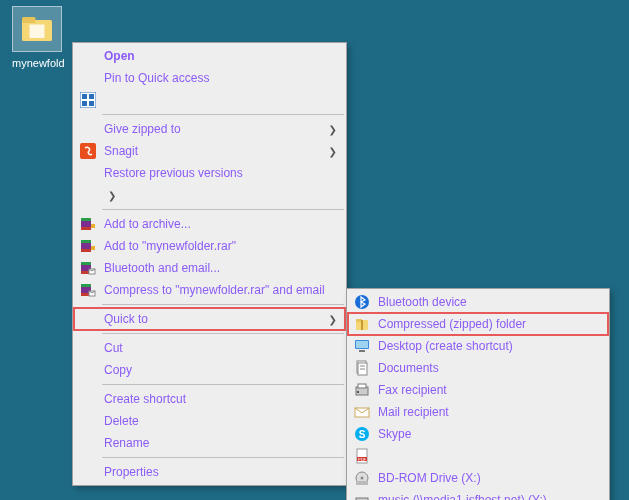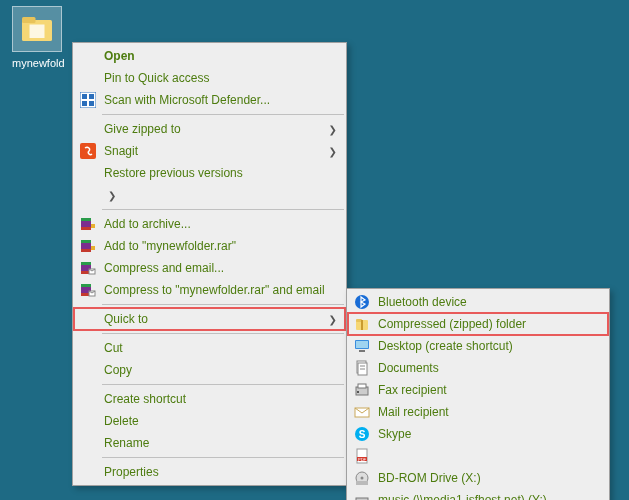--- a/index.html
+++ b/index.html
@@ -56,21 +56,21 @@
   .menu-item .icon-slot {
     width: 20px;
     height: 18px;
     display: flex;
     align-items: center;
     justify-content: center;
     margin-right: 6px;
   }
   .menu-item .label {
     flex: 1;
-    color: #4d7c0f;
+    color: #8b5cf6;
     white-space: nowrap;
     overflow: hidden;
   }
   .menu-item.bold .label { font-weight: 600; }
   .menu-item .chev {
     color: #555;
     font-size: 10px;
     margin-left: 4px;
   }
   .sep {
@@ -107,21 +107,20 @@
       <span class="icon-slot"></span>
       <span class="label">Pin to Quick access</span>
     </div>
     <div class="menu-item">
       <span class="icon-slot">
         <svg class="ico" viewBox="0 0 16 16">
           <rect width="16" height="16" fill="#fff" stroke="#2a6ebb"></rect>
           <path d="M2 2h5v5H2zM9 2h5v5H9zM2 9h5v5H2zM9 9h5v5H9z" fill="#2a6ebb"></path>
         </svg>
       </span>
-      <span class="label">Scan with Microsoft Defender...</span>
     </div>
     <div class="sep"></div>
     <div class="menu-item">
       <span class="icon-slot"></span>
       <span class="label">Give zipped to</span>
       <span class="chev">❯</span>
     </div>
     <div class="menu-item">
       <span class="icon-slot">
         <svg class="ico" viewBox="0 0 16 16">
@@ -166,21 +165,21 @@
     <div class="menu-item">
       <span class="icon-slot">
         <svg class="ico" viewBox="0 0 16 16">
           <rect x="1" y="2" width="10" height="12" fill="#7b2e8e"></rect>
           <rect x="1" y="2" width="10" height="3" fill="#2a9c4a"></rect>
           <rect x="1" y="11" width="10" height="3" fill="#c43a2e"></rect>
           <rect x="9" y="9" width="6" height="5" fill="#fff" stroke="#888"></rect>
           <path d="M9 9l3 2 3-2" stroke="#888" fill="none"></path>
         </svg>
       </span>
-      <span class="label">Compress and email...</span>
+      <span class="label">Bluetooth and email...</span>
     </div>
     <div class="menu-item">
       <span class="icon-slot">
         <svg class="ico" viewBox="0 0 16 16">
           <rect x="1" y="2" width="10" height="12" fill="#7b2e8e"></rect>
           <rect x="1" y="2" width="10" height="3" fill="#2a9c4a"></rect>
           <rect x="1" y="11" width="10" height="3" fill="#c43a2e"></rect>
           <rect x="9" y="9" width="6" height="5" fill="#fff" stroke="#888"></rect>
           <path d="M9 9l3 2 3-2" stroke="#888" fill="none"></path>
         </svg>

